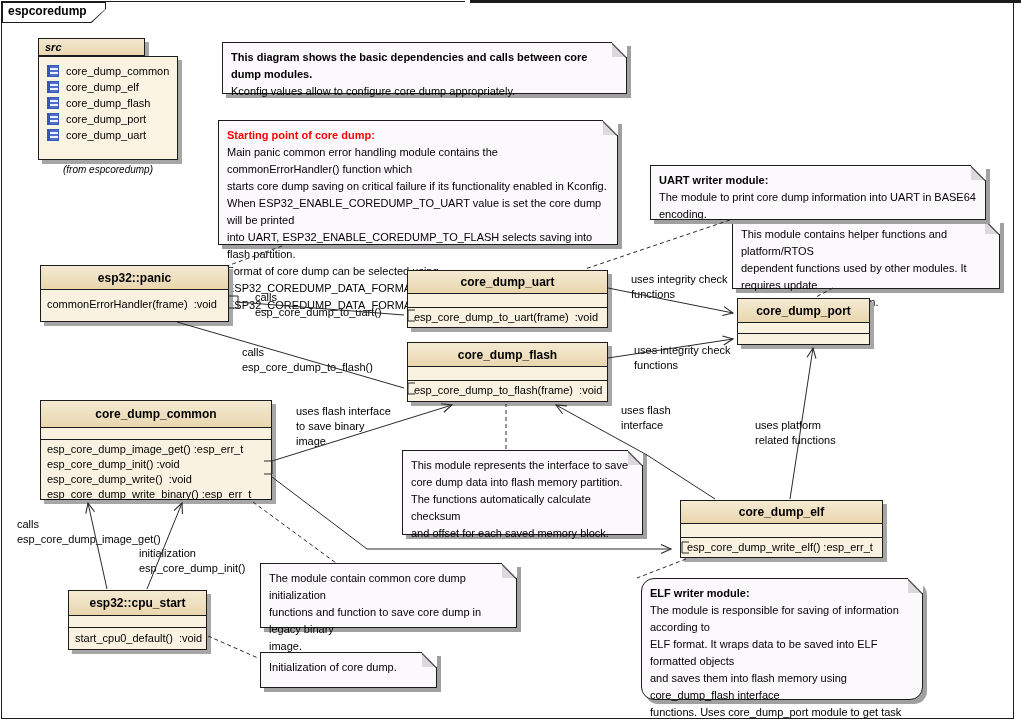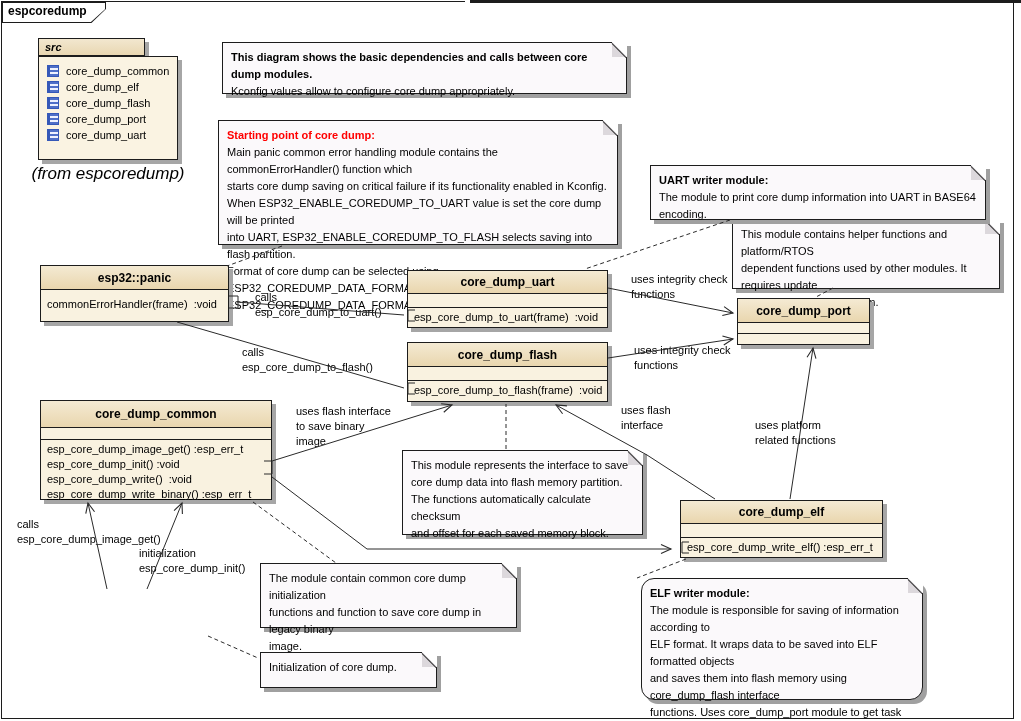--- a/index.html
+++ b/index.html
@@ -18,21 +18,21 @@
 
   
   .pkg-tab{position:absolute;background:linear-gradient(#f2e7cf,#e9d7b2);border:1px solid #1c1c1c;
            box-shadow:4px 4px 0 #a6a6a6;font-size:11px;font-weight:bold;padding:2px 0 0 6px;box-sizing:border-box;}
   .pkg-body{position:absolute;background:#faf3e2;border:1px solid #1c1c1c;box-shadow:4px 4px 0 #a6a6a6;box-sizing:border-box;}
   .pkg-file{position:absolute;left:8px;display:flex;align-items:center;height:14px;}
   .file-icon{width:12px;height:12px;border:1px solid #3558b8;box-sizing:border-box;margin-right:7px;
              background:repeating-linear-gradient(to bottom,#5070c8 0 2px,#eef2ff 2px 4px);
              border-left:3px solid #3558b8;}
   .pkg-file-label{font-size:11px;white-space:pre;}
-  .pkg-from{position:absolute;font-size:17px;font-style:italic;text-align:center;}
+  .pkg-from{position:absolute;font-size:10px;font-style:italic;text-align:center;}
 
   
   .cls{position:absolute;border:1px solid #1c1c1c;background:#f9f2e0;box-shadow:4px 4px 0 #a6a6a6;box-sizing:border-box;}
   .cls-title{background:linear-gradient(#f4ead3,#e9d6ae);border-bottom:1px solid #1c1c1c;
              font-size:12px;font-weight:bold;text-align:center;box-sizing:border-box;
              display:flex;align-items:center;justify-content:center;white-space:pre;}
   .cls-attrs{border-bottom:1px solid #1c1c1c;background:#f9f2e0;box-sizing:border-box;}
   .cls-methods{background:#f9f2e0;box-sizing:border-box;padding-top:3px;}
   .m{font-size:11px;line-height:15px;padding-left:6px;white-space:pre;}
   .m.static{text-decoration:underline;}
@@ -187,20 +187,27 @@
   </div>
 
   <div class="cls" style="left:680px;top:500px;width:203px;height:58px;">
     <div class="cls-title" style="height:23px;">core_dump_elf</div>
     <div class="cls-attrs" style="height:14px;"></div>
     <div class="cls-methods" style="height:19px;padding-top:2px;">
       <div class="m">esp_core_dump_write_elf() :esp_err_t</div>
     </div>
   </div>
 
+  <div class="cls" style="left:68px;top:590px;width:139px;height:60px;">
+    <div class="cls-title" style="height:25px;">esp32::cpu_start</div>
+    <div class="cls-attrs" style="height:12px;"></div>
+    <div class="cls-methods" style="height:21px;padding-top:3px;">
+      <div class="m">start_cpu0_default()  :void</div>
+    </div>
+  </div>
 
   <div class="elabel" style="left:255px;top:290px;">calls
 esp_core_dump_to_uart()</div>
   <div class="elabel" style="left:242px;top:345px;">calls
 esp_core_dump_to_flash()</div>
   <div class="elabel" style="left:631px;top:272px;">uses integrity check
 functions</div>
   <div class="elabel" style="left:634px;top:343px;">uses integrity check
 functions</div>
   <div class="elabel" style="left:296px;top:404px;">uses flash interface

